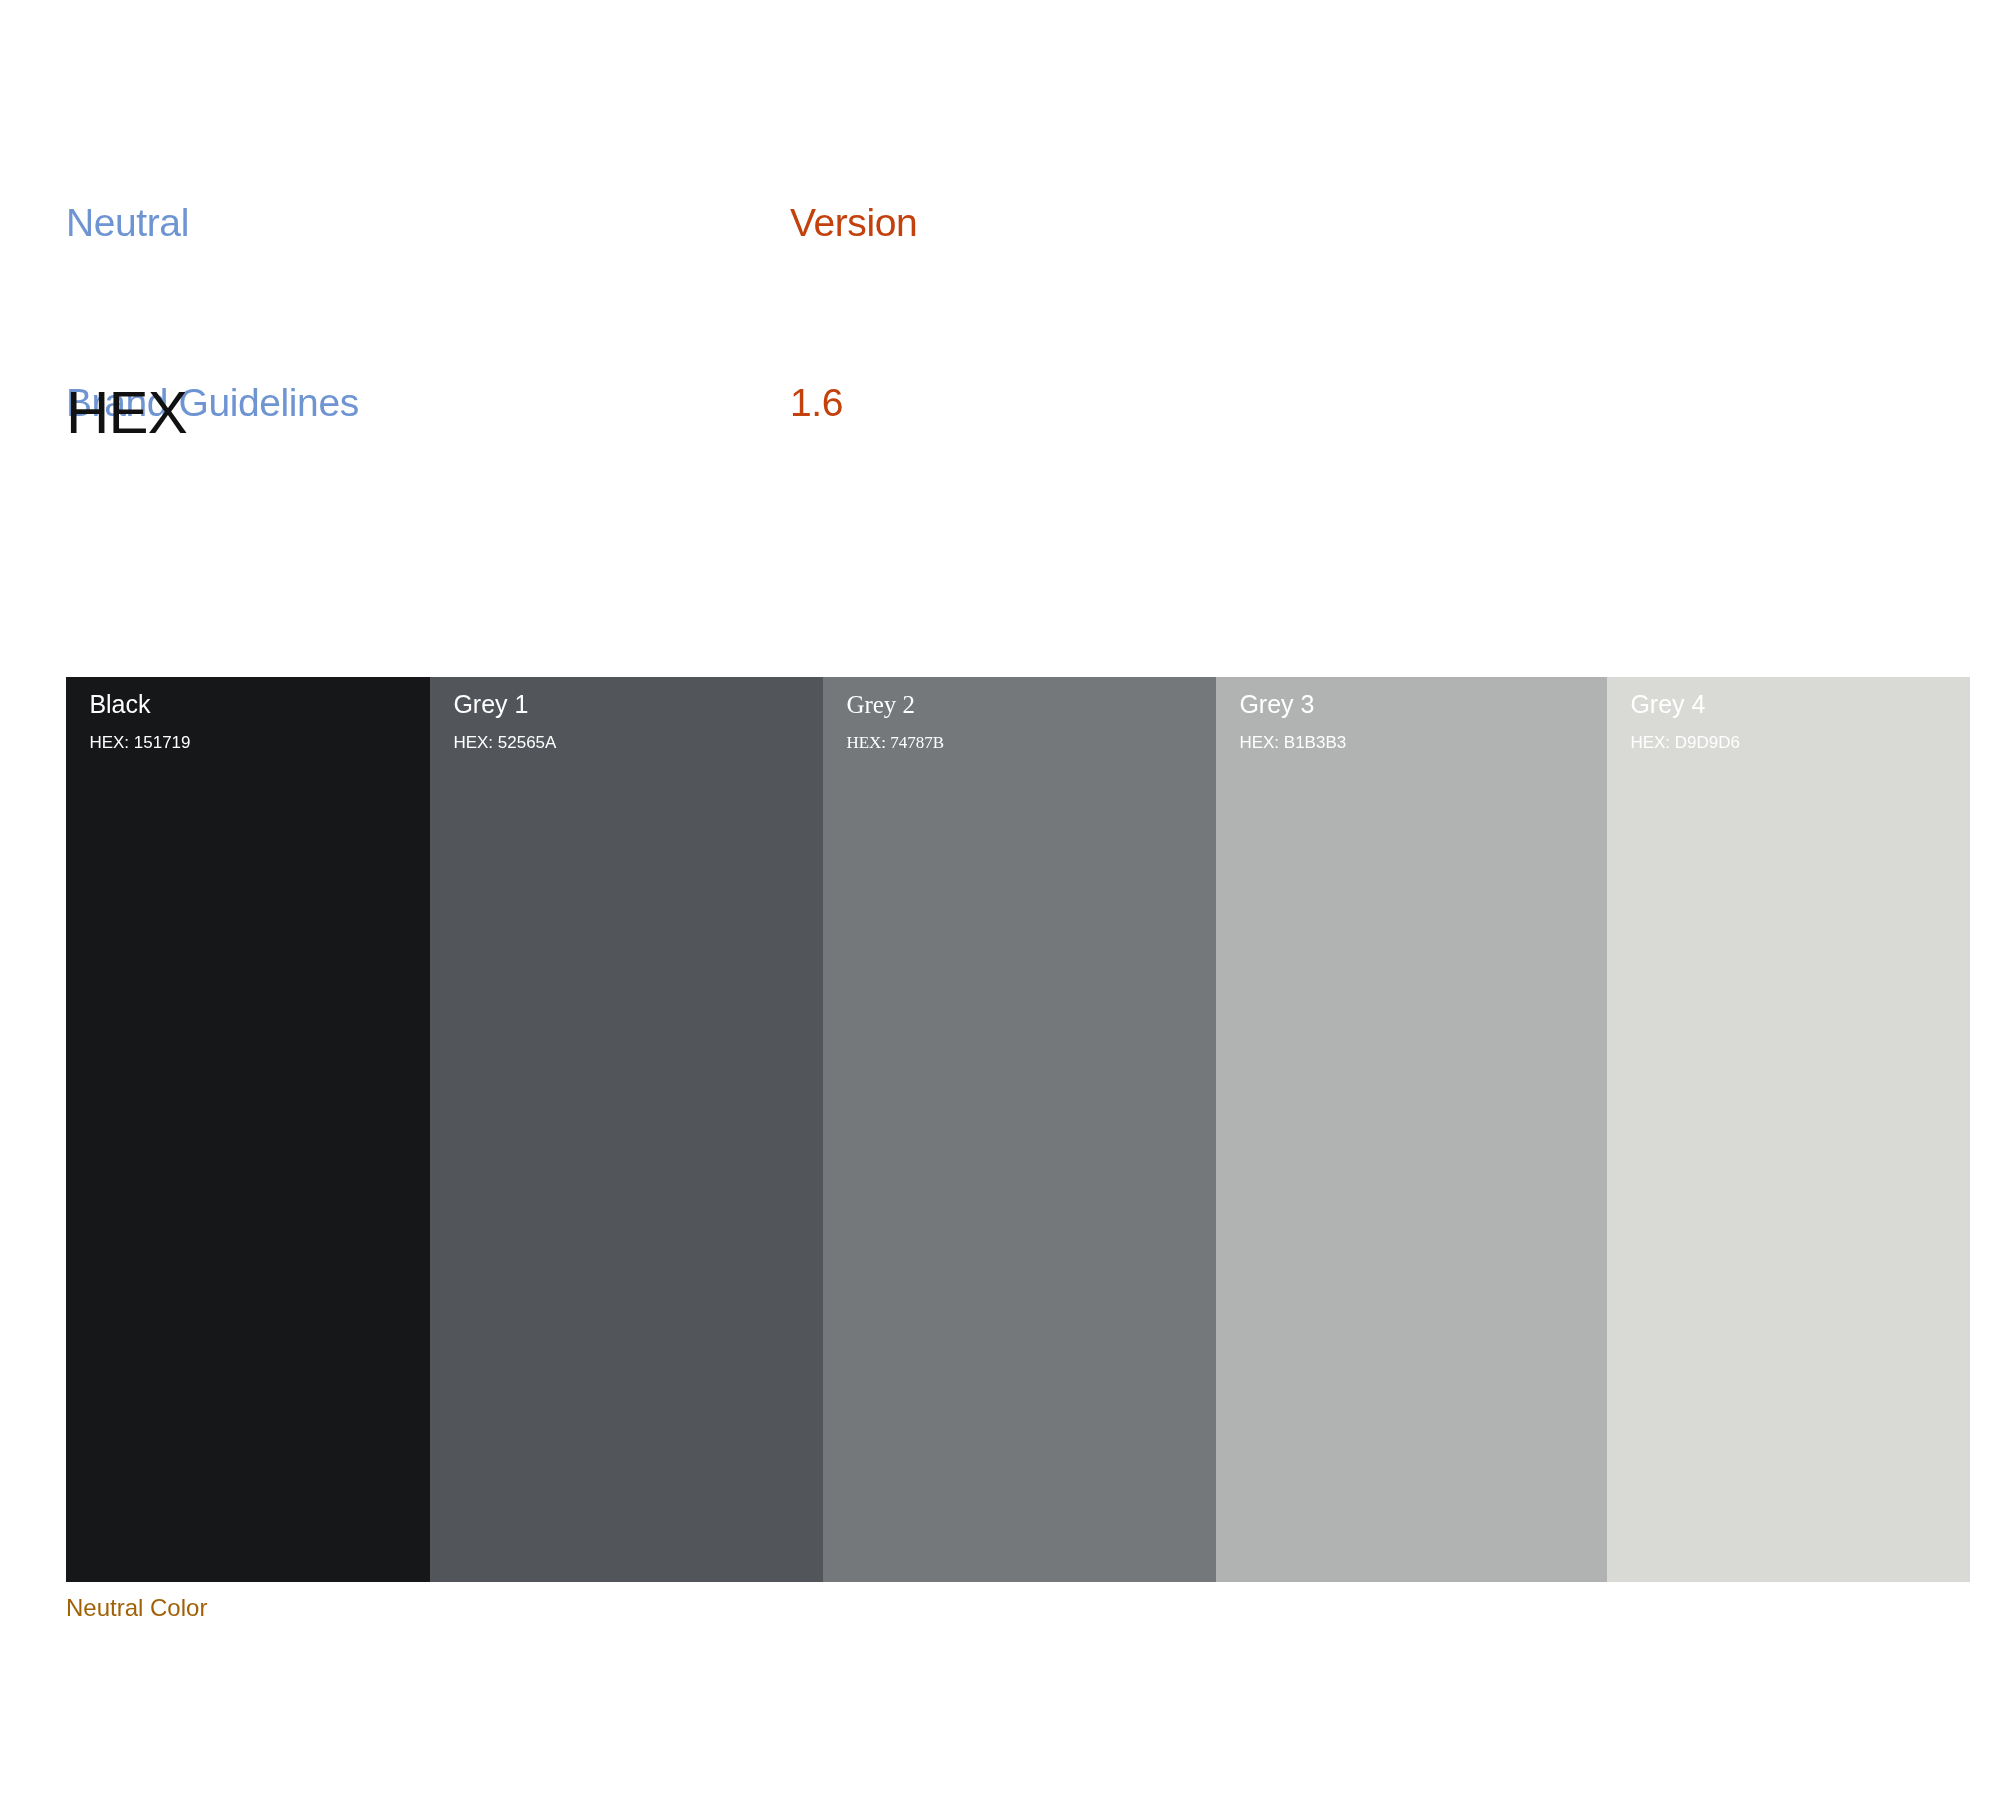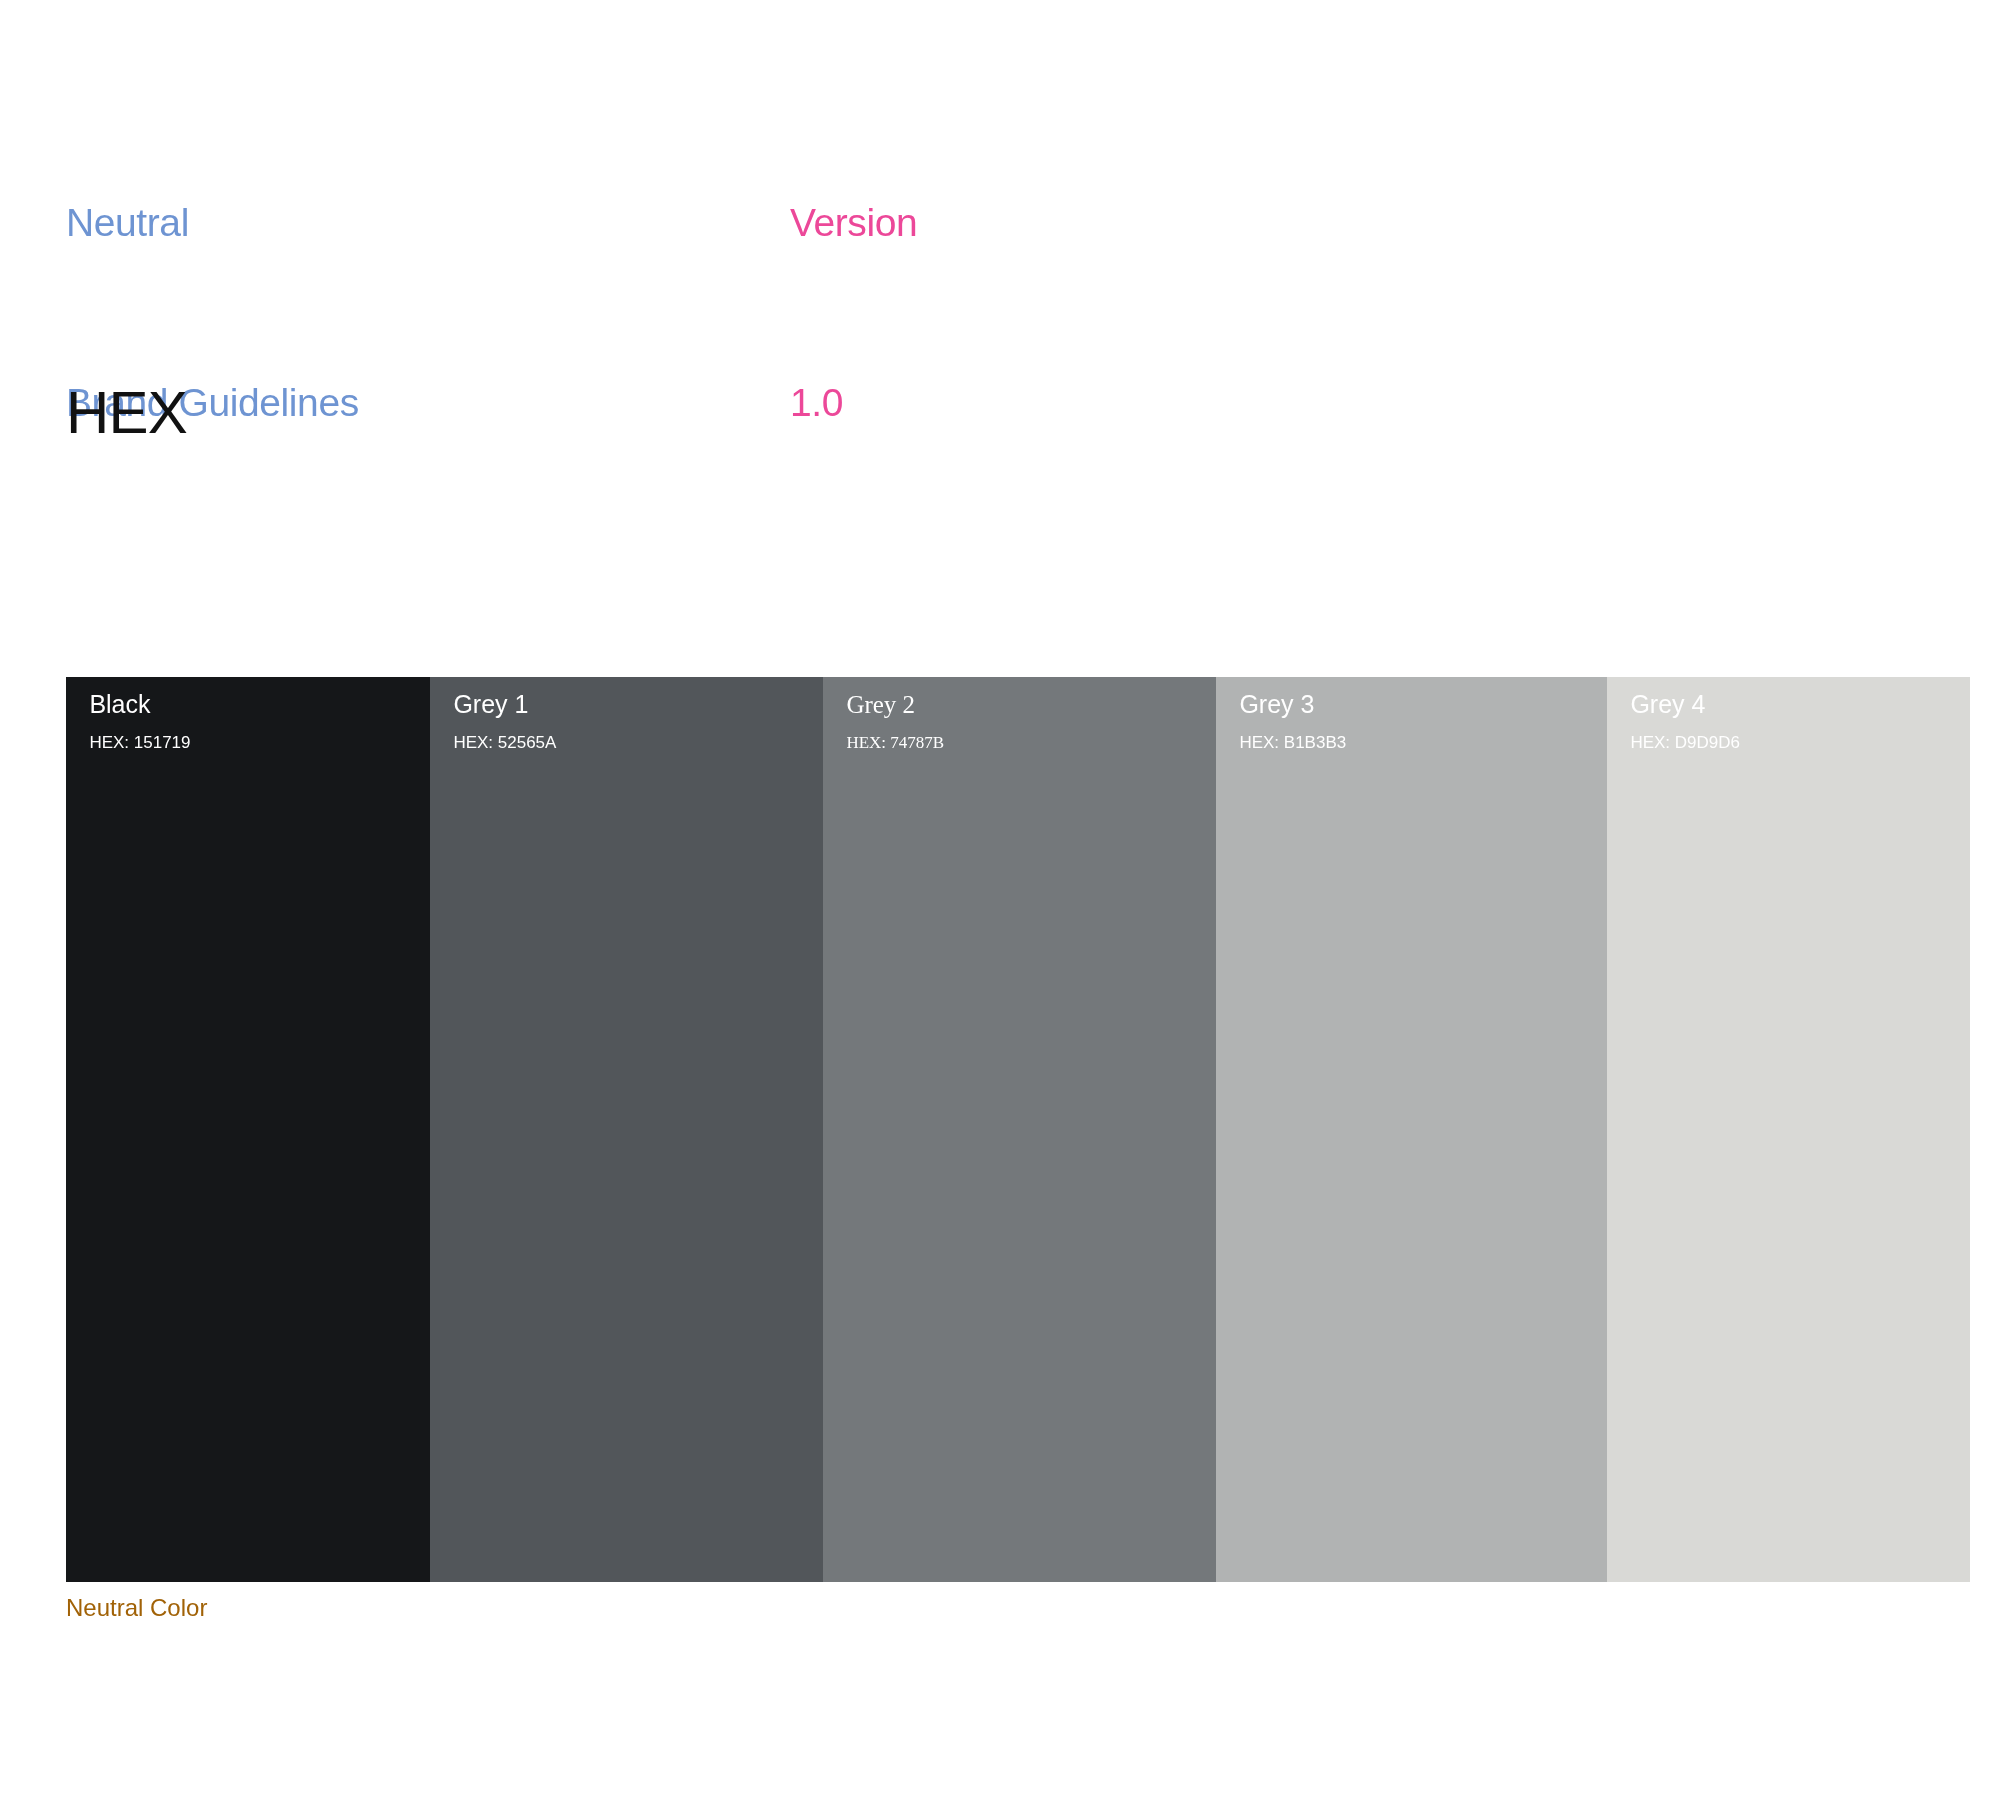--- a/index.html
+++ b/index.html
@@ -45,23 +45,23 @@
   .cap-neutral{left:66px;top:1596px;}
 </style>
 </head>
 <body>
 
 <div class="header">
   <div class="hdr-col hdr-brand" style="color: rgb(110, 148, 210);">
     <span class="l1">Neutral</span>
     <span class="l2">Brand Guidelines</span>
   </div>
-  <div class="hdr-col hdr-version" style="color: #ec4899;">
+  <div class="hdr-col hdr-version" style="color: #c2410c;">
     <span class="l1">Version</span>
-    <span class="l2">1.0</span>
+    <span class="l2">1.6</span>
   </div>
 
 </div>
 
 <div class="hex-title">HEX</div>
 
 <div class="neutral-strip">
   <div class="swatch sw-black" style="background: rgb(21, 23, 25);">
     <span class="sw-name">Black</span>
     <span class="sw-hex">HEX: 151719</span>

